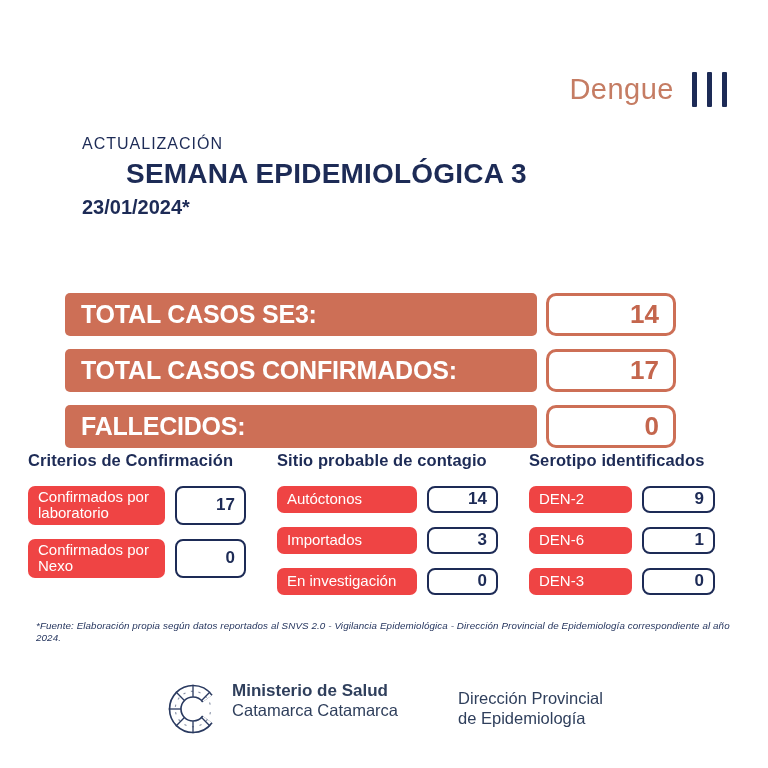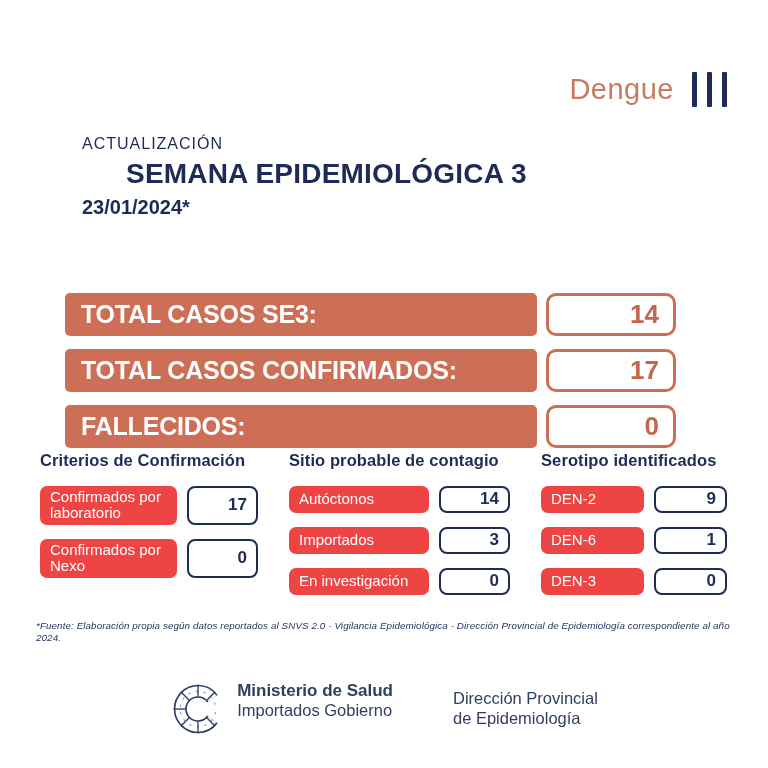--- a/index.html
+++ b/index.html
@@ -27,21 +27,21 @@
     flex:1; background:#cd6f56; border-radius:5px; display:flex; align-items:center;
     padding-left:16px; color:#ffffff; font-weight:700; font-size:25px; letter-spacing:-.2px;
   }
   .summary-value {
     width:130px; box-sizing:border-box; background:#ffffff; border:3px solid #cd6f56;
     border-radius:10px; display:flex; align-items:center; justify-content:flex-end;
     padding-right:14px; color:#c4664d; font-weight:700; font-size:26px;
   }
 
   
-  .columns { position:absolute; left:40px; top:452px; display:flex;justify-content:center; }
+  .columns { position:absolute; left:28px; top:452px; display:flex;justify-content:center; }
   .col { display:flex; flex-direction:column; }
   .col-1 { width:218px; margin-right:31px; }
   .col-2 { width:221px; margin-right:31px; }
   .col-3 { width:186px; }
   .col-heading { font-size:16.5px; font-weight:700; white-space:nowrap; margin-bottom:17px; letter-spacing:.1px; line-height:1; }
   .col-item { display:flex; gap:10px; margin-bottom:14px; }
   .col-item.tall { height:39px; }
   .col-item.short { height:27px; }
   .pill {
     flex:1; background:#ef4444; color:#ffffff; border-radius:7px;
@@ -168,21 +168,21 @@
           <line x1="20.8" y1="39.2" x2="11.6" y2="48.4"></line>
           <line x1="17" y1="30" x2="4" y2="30"></line>
           <line x1="20.8" y1="20.8" x2="11.6" y2="11.6"></line>
           <line x1="30" y1="17" x2="30" y2="4"></line>
           <line x1="39.2" y1="20.8" x2="48.4" y2="11.6"></line>
         </g>
         <circle cx="30" cy="30" r="19" fill="none" stroke="#2a3a60" stroke-width="1.2" pathLength="100" stroke-dasharray="2 5" stroke-dashoffset="-10" opacity="0.55"></circle>
       </svg>
       <div class="org">
         <div class="org-name">Ministerio de Salud</div>
-        <div class="org-sub">Importados Gobierno</div>
+        <div class="org-sub">Catamarca Catamarca</div>
       </div>
     </div>
     <div class="dept">
       <div>Dirección Provincial</div>
       <div>de Epidemiología</div>
     </div>
   </div>
 
 </div>
 

